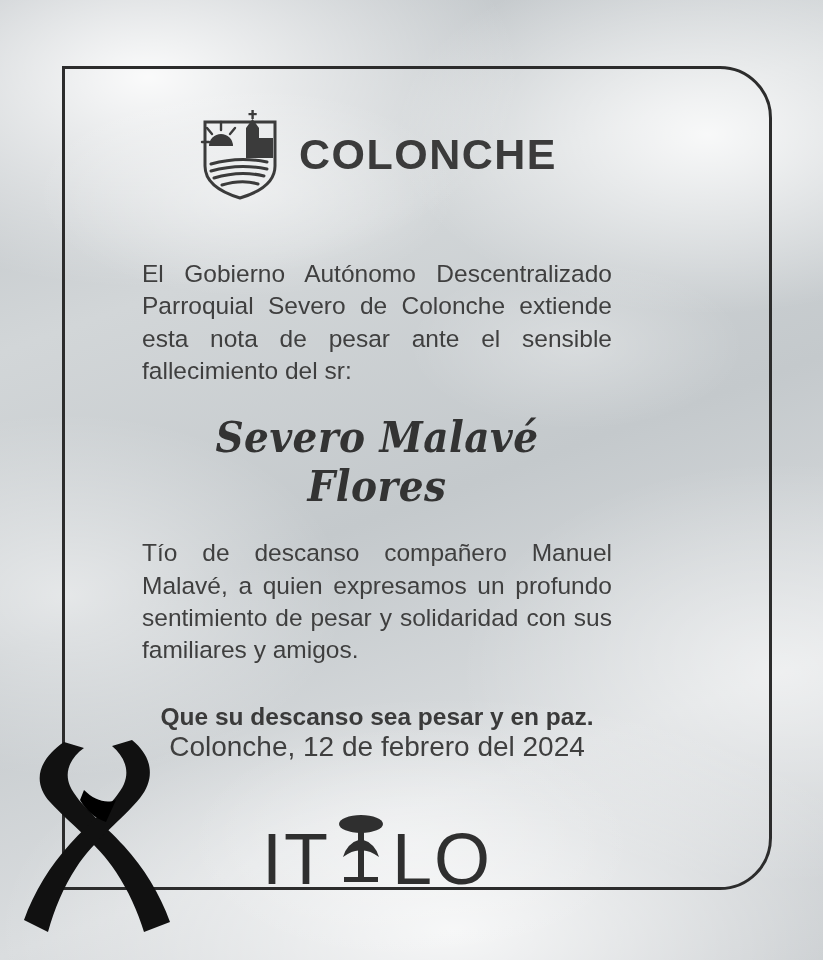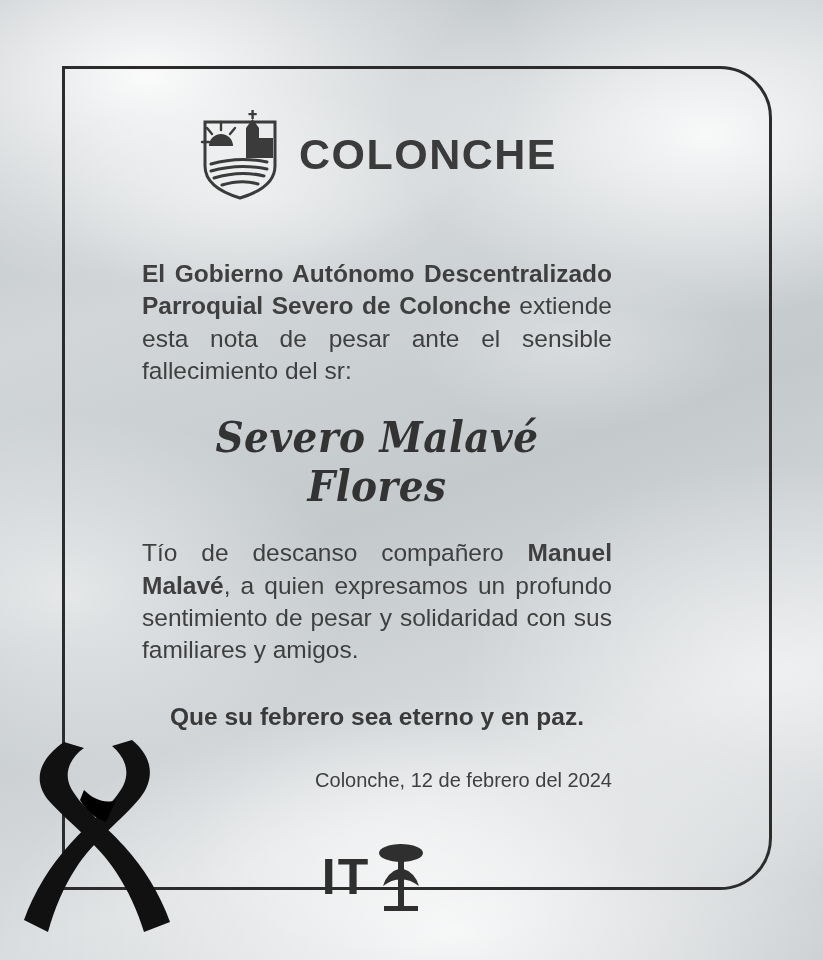--- a/index.html
+++ b/index.html
@@ -89,21 +89,21 @@
     margin-top: 58px;
   }
   .para {
     font-size: 24.5px;
     line-height: 1.32;
     color: #3f3f3f;
     text-align: justify;
     text-align-last: left;
     margin: 0;
   }
-  .para .b { font-weight: bold; }
+  .para .b { font-weight: normal; }
 
   .deceased {
     margin: 26px 0 0 0;
     text-align: center;
     font-family: "DejaVu Serif", serif;
     font-style: italic;
     font-weight: bold;
     font-size: 42px;
     letter-spacing: 0.5px;
     color: #333333;
@@ -116,38 +116,37 @@
 
   .closing {
     margin-top: 36px;
     text-align: center;
     font-size: 24.5px;
     font-weight: bold;
     color: #3a3a3a;
   }
 
   .place-date {
-    margin-top: 38px;
-    text-align: right;
-    font-size: 20px;
+    text-align: center;
+    font-size: 28px;
     color: #3f3f3f;
   }
 
   
   .sponsor {
     margin-top: 62px;
     display: flex;
     flex-direction: column;
     align-items: center;
   }
   .sponsor-word {
     display: flex;
     align-items: flex-end;
-    font-size: 50px;
-    font-weight: bold;
+    font-size: 72px;
+    font-weight: normal;
     letter-spacing: 2px;
     color: #2f2f2f;
     line-height: 0.95;
   }
   .sponsor-word .tree-slot {
     position: relative;
     width: 62px;
     display: inline-block;
     text-align: center;
   }
@@ -218,40 +217,41 @@
       <div class="brand-name">COLONCHE</div>
     </div>
 
     <div class="body-block">
       <p class="para"><span class="b">El Gobierno Autónomo Descentralizado</span> <span class="b">Parroquial Severo de Colonche</span><span> extiende esta nota de pesar ante el sensible fallecimiento del sr:</span></p>
 
       <div class="deceased">Severo Malavé Flores</div>
 
       <p class="para para-2"><span>Tío de descanso compañero </span><span class="b">Manuel Malavé</span><span>, a quien expresamos un profundo sentimiento de pesar y solidaridad con sus familiares y amigos.</span></p>
 
-      <div class="closing">Que su febrero sea eterno y en paz.</div>
+      <div class="closing">Que su descanso sea pesar y en paz.</div>
 
       <div class="place-date">Colonche, 12 de febrero del 2024</div>
     </div>
 
     <div class="sponsor">
       <div class="sponsor-word">
         <span>IT</span>
         <span class="tree-slot">
           <svg class="cacao-tree" viewBox="0 0 62 76">
             <g fill="#2f2f2f">
               <ellipse cx="31" cy="15" rx="22" ry="9"></ellipse>
               <rect x="28" y="18" width="6" height="50"></rect>
               <path d="M31 30 q-14 4 -18 18 q12 -8 18 -6 Z"></path>
               <path d="M31 30 q14 4 18 18 q-12 -8 -18 -6 Z"></path>
               <rect x="14" y="68" width="34" height="5"></rect>
             </g>
           </svg>
           &nbsp;
         </span>
+        <span>LO</span>
       </div>
     </div>
 
   </div>
 
   <svg class="ribbon" viewBox="0 0 160 216">
     <g fill="#111111">
       <path d="M44 16 C18 34 12 56 30 76 C48 96 78 118 96 146 C108 164 118 186 124 206 L150 196 C140 168 124 142 104 120 C84 98 58 78 50 60 C44 46 50 32 64 22 Z"></path>
       <path d="M112 14 C132 30 136 52 120 72 C104 92 74 114 56 142 C44 160 34 184 28 206 L4 194 C14 166 30 140 50 118 C70 96 96 76 104 58 C110 44 104 30 92 20 Z"></path>
       <path d="M64 64 C74 74 86 78 96 74 L86 96 C74 92 66 84 60 74 Z" fill="#000000"></path>

